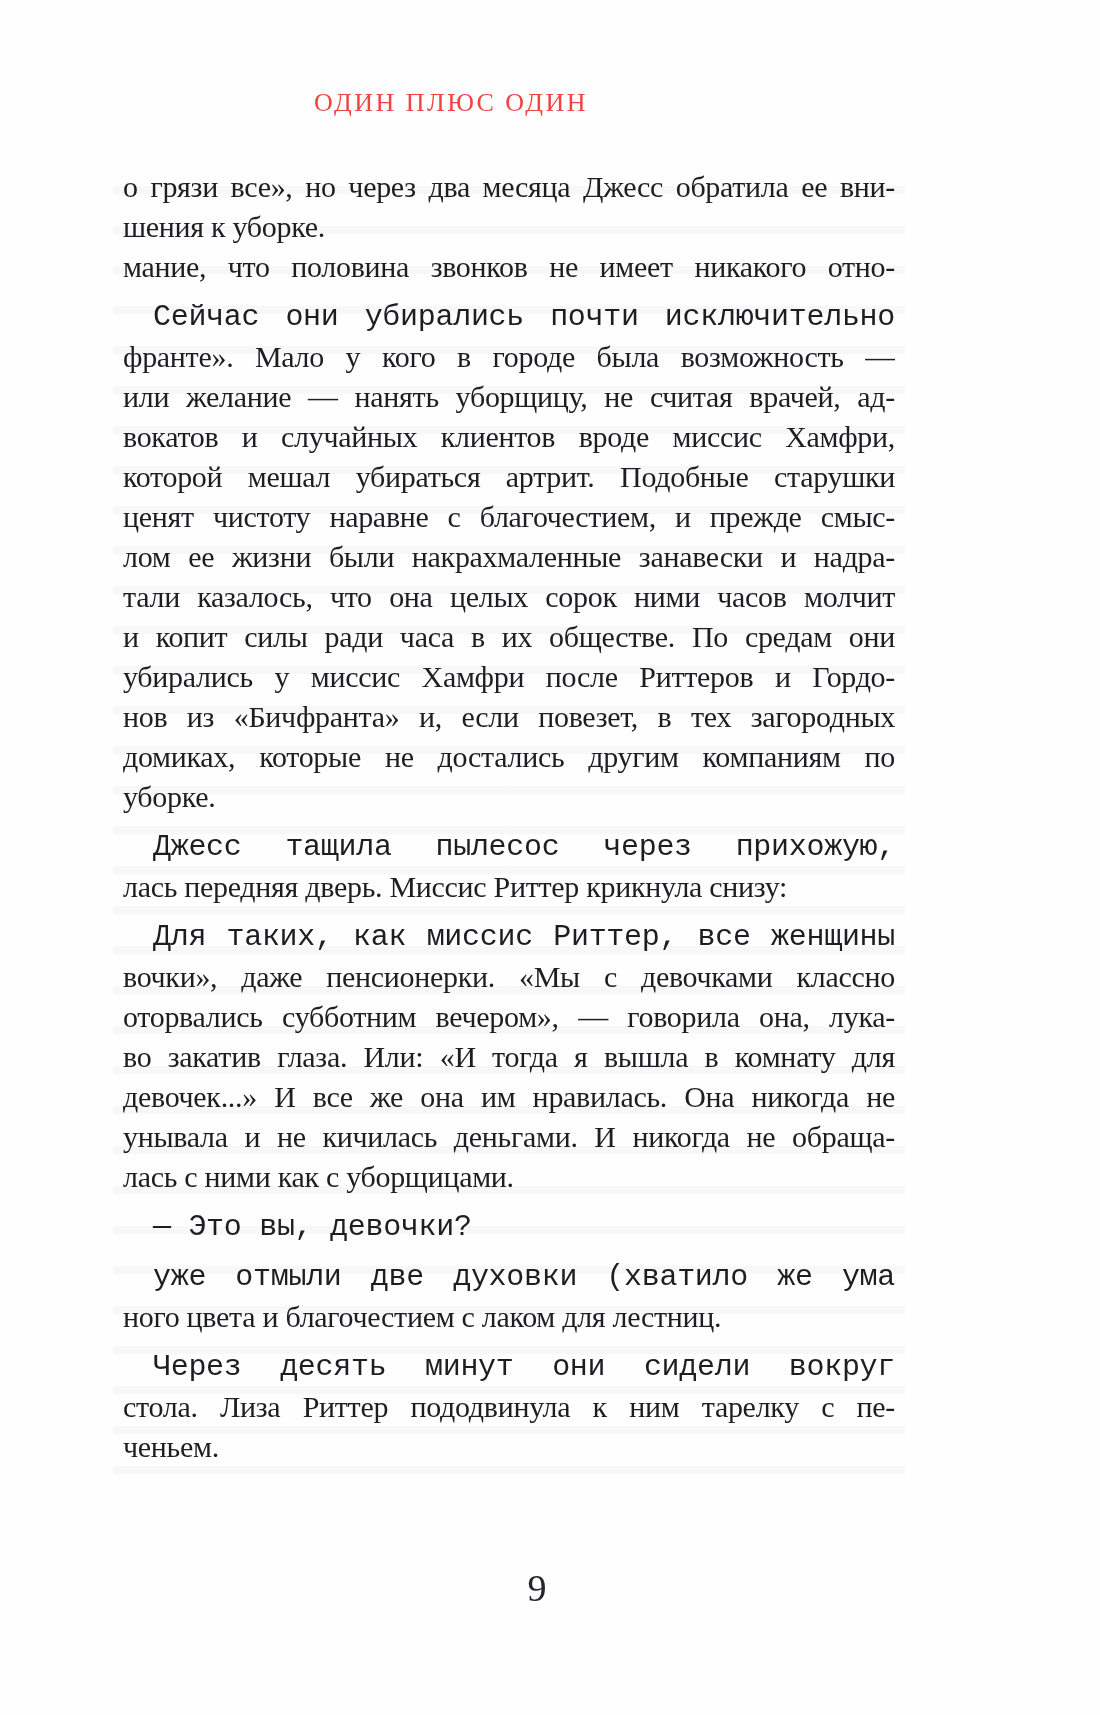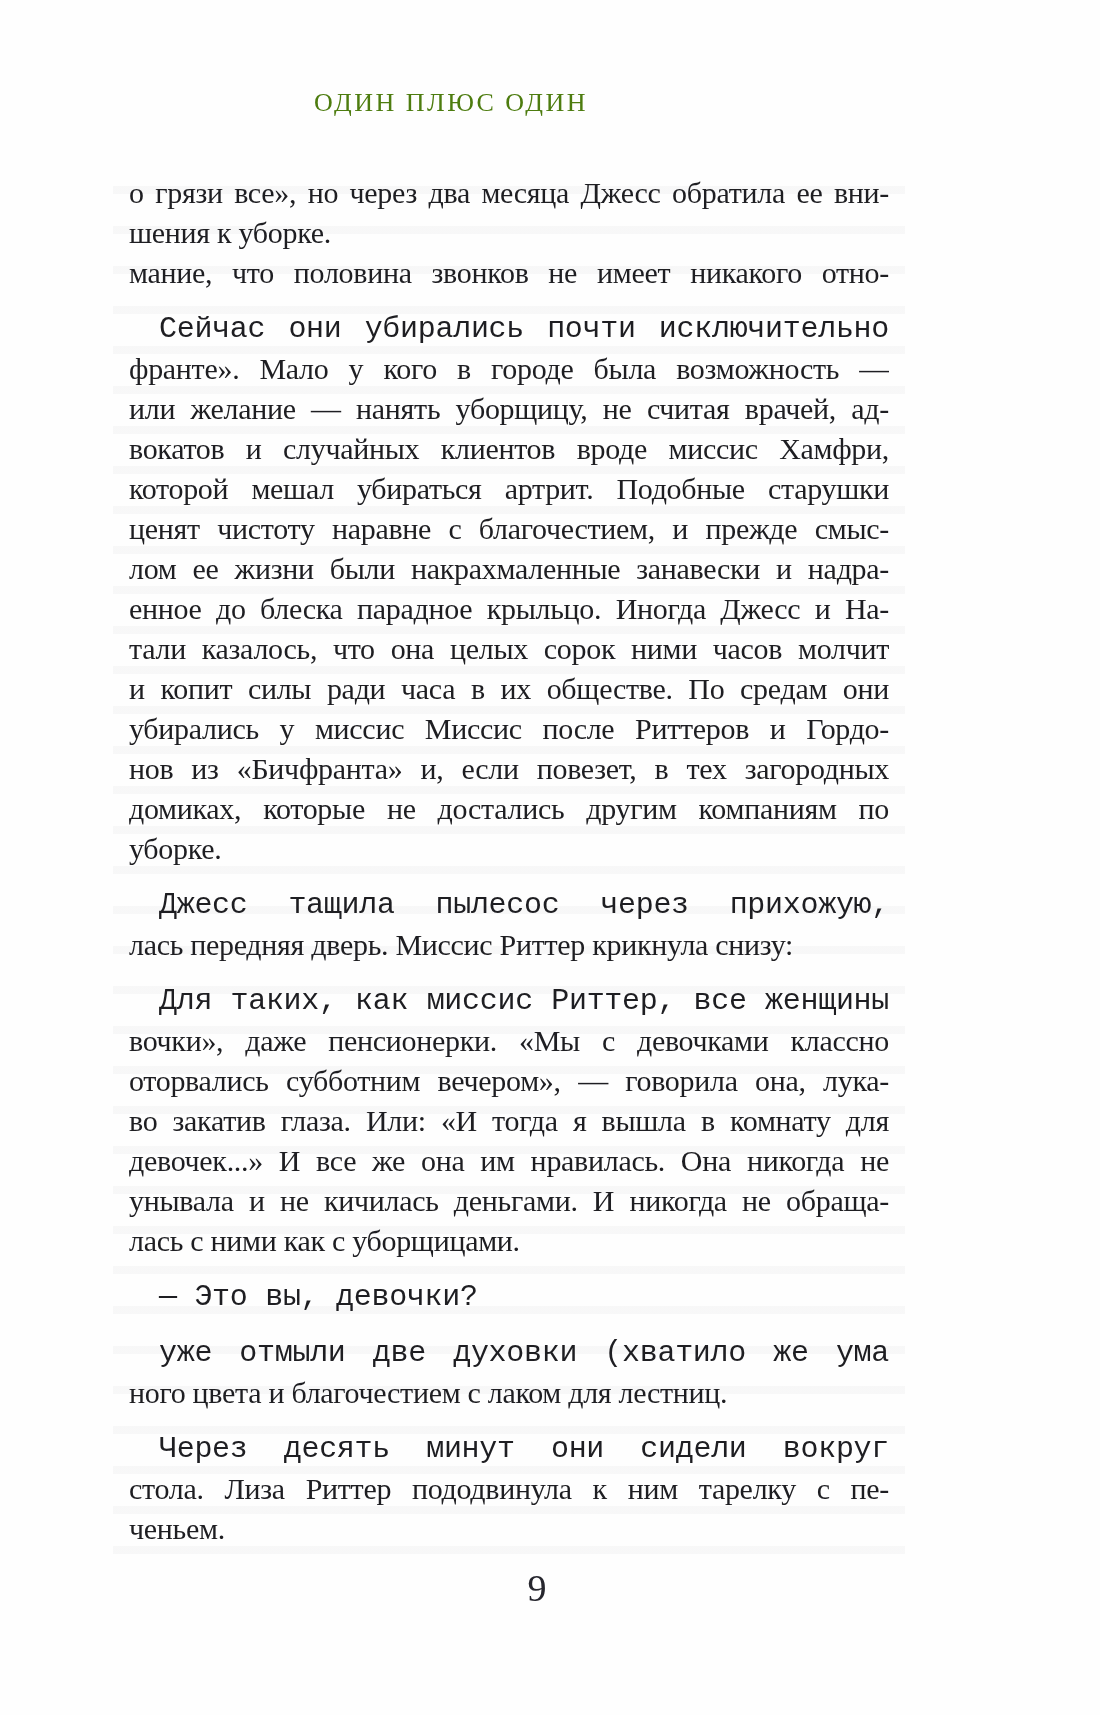--- a/index.html
+++ b/index.html
@@ -37,21 +37,21 @@
     line-height: 40px;
     letter-spacing: -0.3px;
     
     background: repeating-linear-gradient(
       to bottom,
       transparent 0px, transparent 29px,
       rgba(125,125,132,0.05) 29px, rgba(125,125,132,0.05) 37px,
       transparent 37px, transparent 40px
     );
   }
-  .paragraph { margin: 16px; }
+  .paragraph { margin: 10px; }
   .line {
     height: 40px;
     overflow: hidden;
     text-align: justify;
     text-align-last: justify;
   }
   .line.last {
     text-align-last: left;
   }
   .paragraph.indent .line:first-child {
@@ -65,40 +65,39 @@
     width: 848px;
     text-align: center;
     font-size: 38px;
     color: #26262e;
   }
 </style>
 </head>
 <body style="background: rgb(254, 254, 254); color: rgb(30, 30, 34);">
 
 <div class="scan-page">
-  <div class="running-header" style="color: #4d7c0f;">ОДИН ПЛЮС ОДИН</div>
+  <div class="running-header" style="color: #ef4444;">ОДИН ПЛЮС ОДИН</div>
 
   <div class="text-block">
       <div class="paragraph">
         <div class="line">о грязи все», но через два месяца Джесс обратила ее вни-</div>
         <div class="line last">шения к уборке.</div>
         <div class="line">мание, что половина звонков не имеет никакого отно-</div>
       </div>
       <div class="paragraph indent">
         <div class="line">Сейчас они убирались почти исключительно в «Бич-</div>
         <div class="line">франте». Мало у кого в городе была возможность —</div>
         <div class="line">или желание — нанять уборщицу, не считая врачей, ад-</div>
         <div class="line">вокатов и случайных клиентов вроде миссис Хамфри,</div>
         <div class="line">которой мешал убираться артрит. Подобные старушки</div>
         <div class="line">ценят чистоту наравне с благочестием, и прежде смыс-</div>
         <div class="line">лом ее жизни были накрахмаленные занавески и надра-</div>
-        <div class="line">енное до блеска парадное крыльцо. Иногда Джесс и На-</div>
         <div class="line">тали казалось, что она целых сорок ними часов молчит</div>
         <div class="line">и копит силы ради часа в их обществе. По средам они</div>
-        <div class="line">убирались у миссис Миссис после Риттеров и Гордо-</div>
+        <div class="line">убирались у миссис Хамфри после Риттеров и Гордо-</div>
         <div class="line">нов из «Бичфранта» и, если повезет, в тех загородных</div>
         <div class="line">домиках, которые не достались другим компаниям по</div>
         <div class="line last">уборке.</div>
       </div>
       <div class="paragraph indent">
         <div class="line">Джесс тащила пылесос через прихожую, когда откры-</div>
         <div class="line last">лась передняя дверь. Миссис Риттер крикнула снизу:</div>
       </div>
       <div class="paragraph indent">
         <div class="line">Для таких, как миссис Риттер, все женщины — «де-</div>

